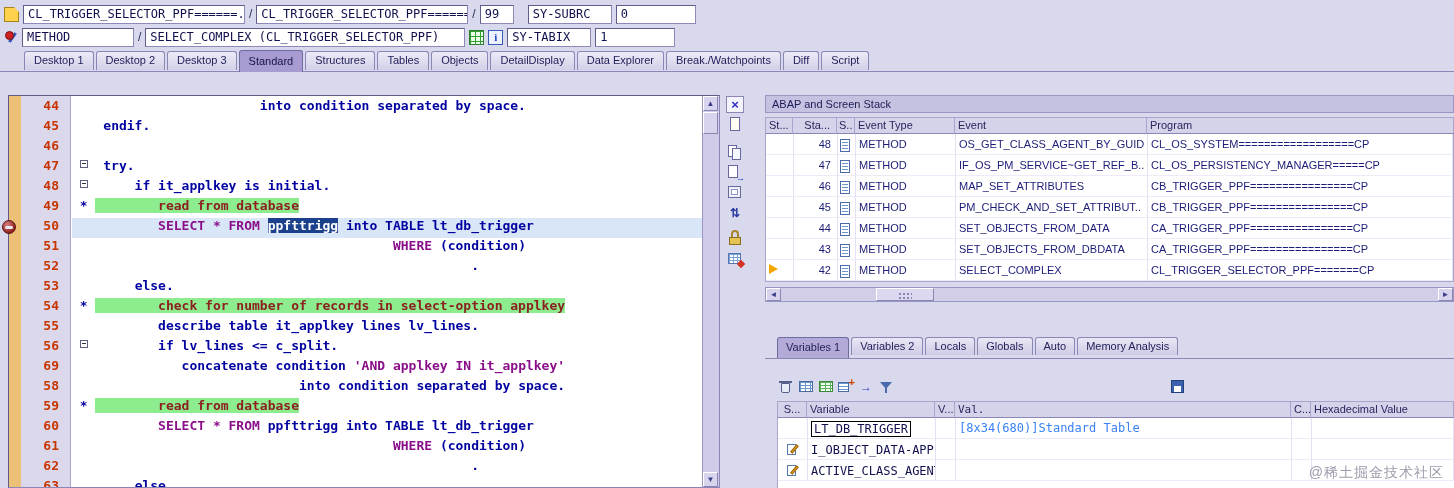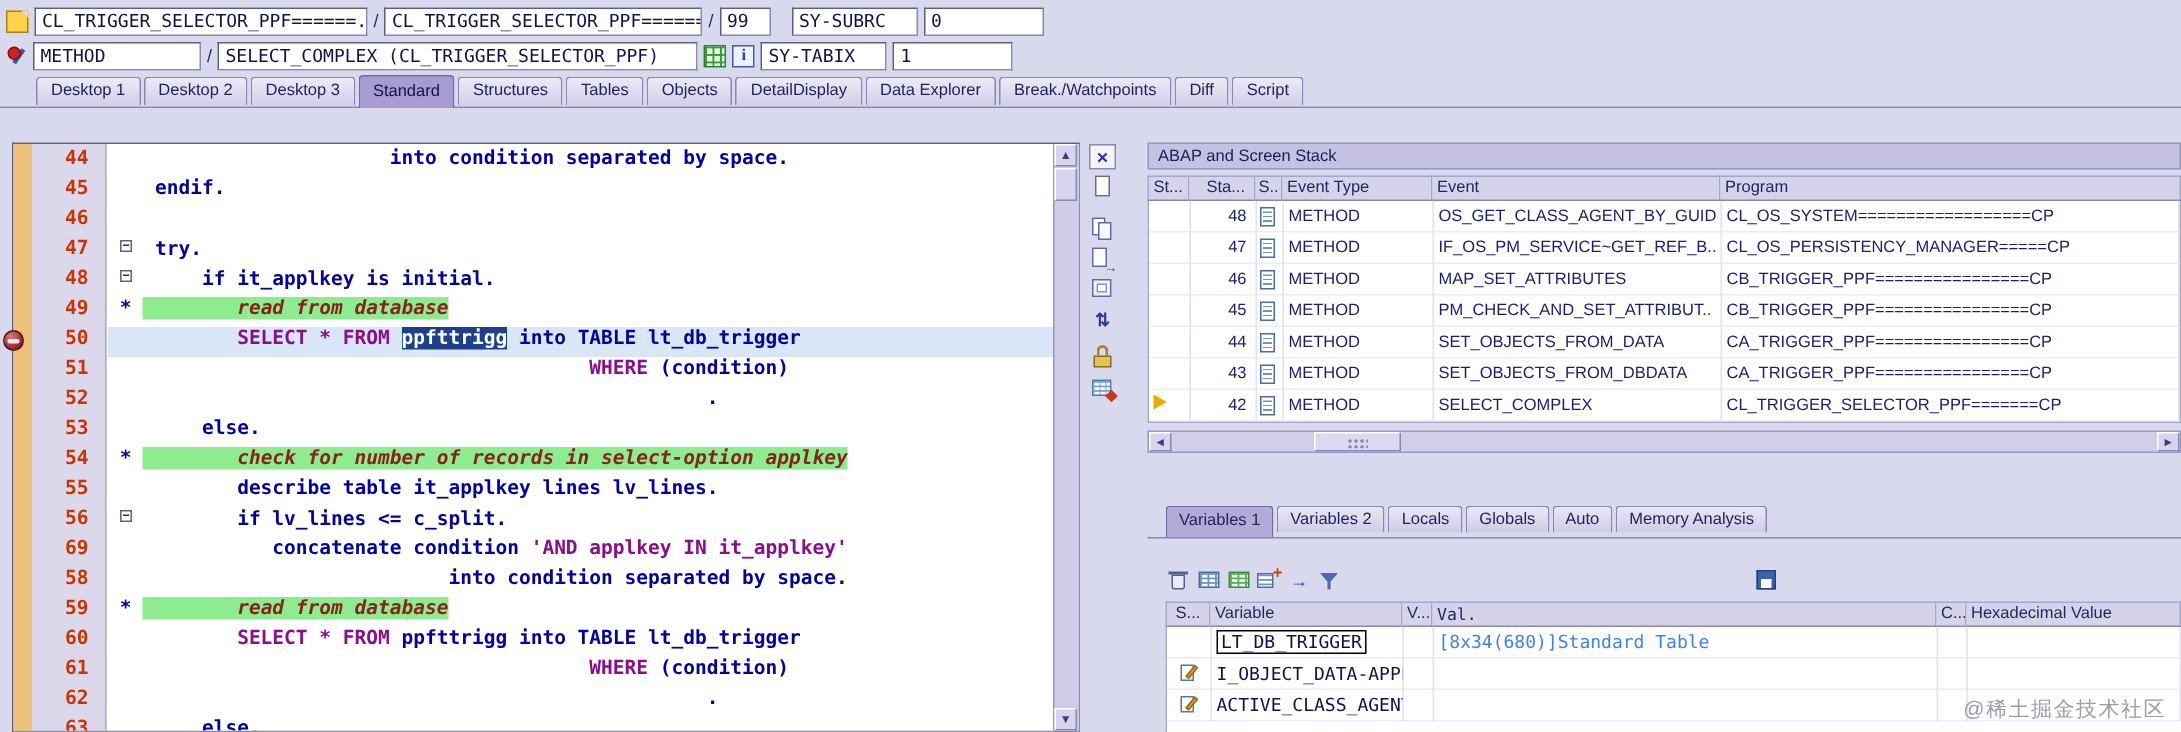--- a/index.html
+++ b/index.html
@@ -33,21 +33,21 @@
   
   .editor{position:absolute;left:8px;top:95px;width:712px;height:393px;background:#fff;box-sizing:border-box;
           border:1px solid #8a86b6;border-top-color:#5f5c8a;border-left-color:#5f5c8a}
   .bpstrip{position:absolute;left:0;top:0;bottom:0;width:12px;background:#edc078;border-right:1px solid #c69a50;cursor:pointer}
   .gutter{position:absolute;left:12px;top:0;bottom:0;width:50px;background:#dcd8ec;border-right:1px solid #aaa6cc;overflow:hidden;padding-top:2px;box-sizing:border-box}
   .ln{height:20px;line-height:20px;text-align:right;padding-right:11px;font:bold 13px "DejaVu Sans Mono",monospace;color:#c83500;cursor:pointer}
   .codearea{position:absolute;left:63px;right:16px;top:0;bottom:0;overflow:hidden;padding-top:2px;box-sizing:border-box;background:#fff}
   .crow{height:20px;line-height:20px;white-space:pre;font:bold 13px "DejaVu Sans Mono",monospace;color:#0202a0;cursor:text}
   .crow.current{background:#d8e6f8}
   .sg-m{color:#8a0d8a}
-  .sg-c{background:#8dec8d;color:#8b2020;font-style:italic}
+  .sg-c{background:#8dec8d;color:#8b2020;}
   .sg-sel{background:#1c418c;color:#fff}
   .sg-f{display:inline-block;width:1ch;height:12px;position:relative}
   .sg-f::before{content:"";position:absolute;left:0;top:2px;width:8px;height:8px;border:1px solid #606080;background:#fff;box-sizing:border-box}
   .sg-f::after{content:"";position:absolute;left:2px;top:5px;width:4px;height:1px;background:#334}
   .bp-icon{position:absolute;left:-7px;top:124px;width:14px;height:14px;border-radius:50%;z-index:5;box-sizing:border-box;
            background:radial-gradient(circle at 35% 30%,#d97f7f,#8c1d1d 75%);border:1px solid #571010;cursor:pointer}
   .bp-icon::after{content:"";position:absolute;left:2px;top:5px;width:8px;height:3px;background:#e8e8f0;border-radius:2px}
   .vscroll{position:absolute;right:0;top:0;bottom:0;width:16px;background:#cfcbe8;border-left:1px solid #9a96c4;cursor:pointer}
   .sbtn{position:absolute;left:0;width:15px;height:15px;background:#d8d4ee;box-sizing:border-box;text-align:center;cursor:pointer;
         border:1px solid #fff;border-right-color:#8a86b4;border-bottom-color:#8a86b4;color:#3c3c86;font-size:8px;line-height:13px}

